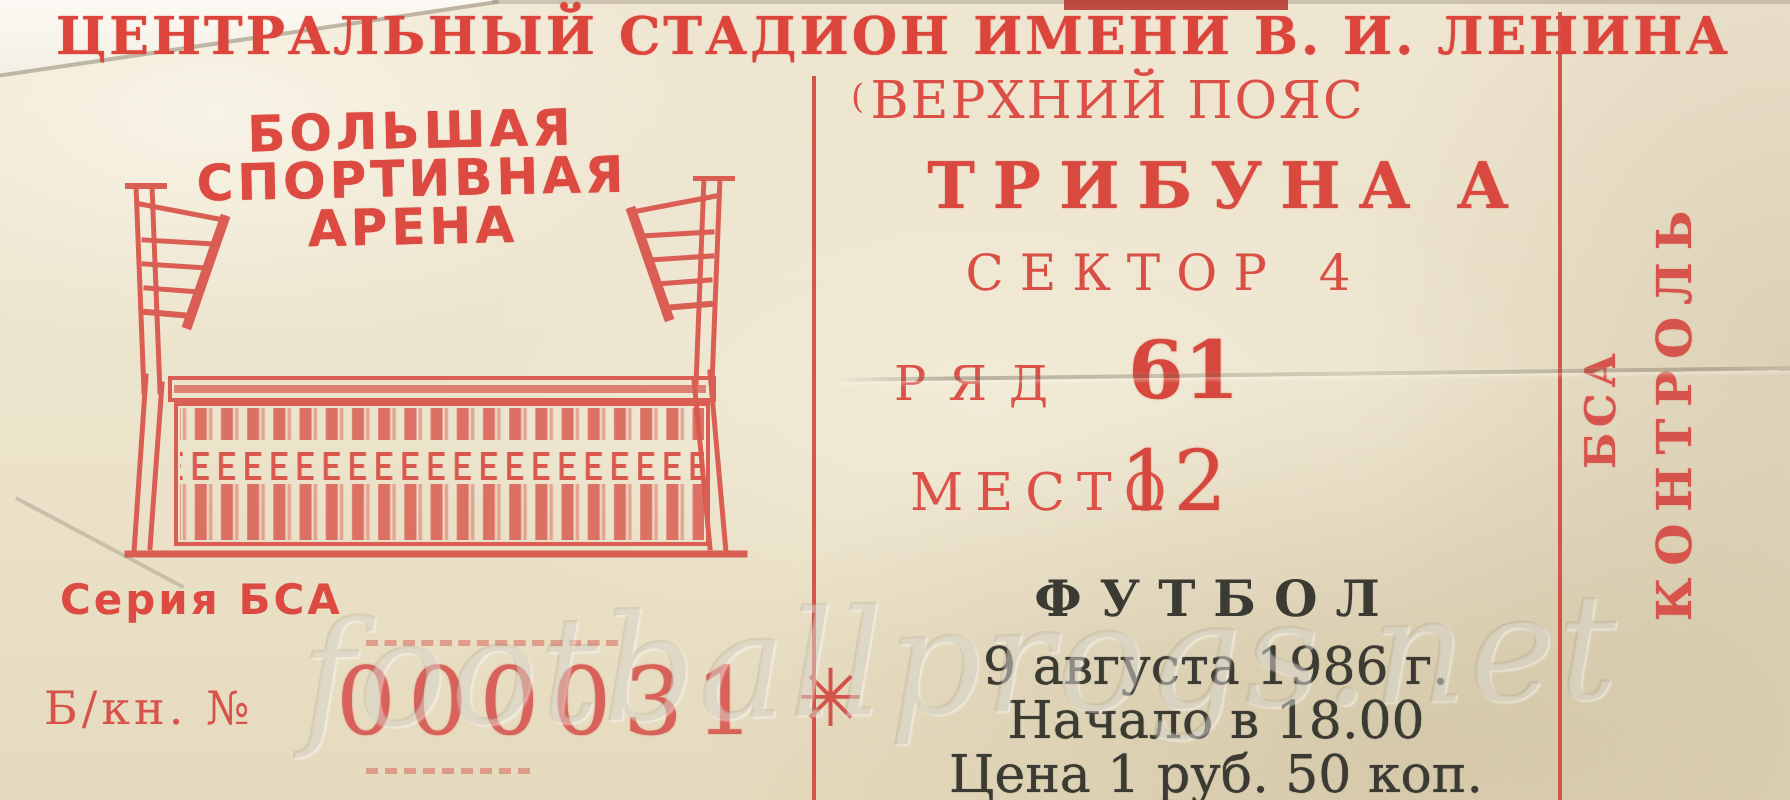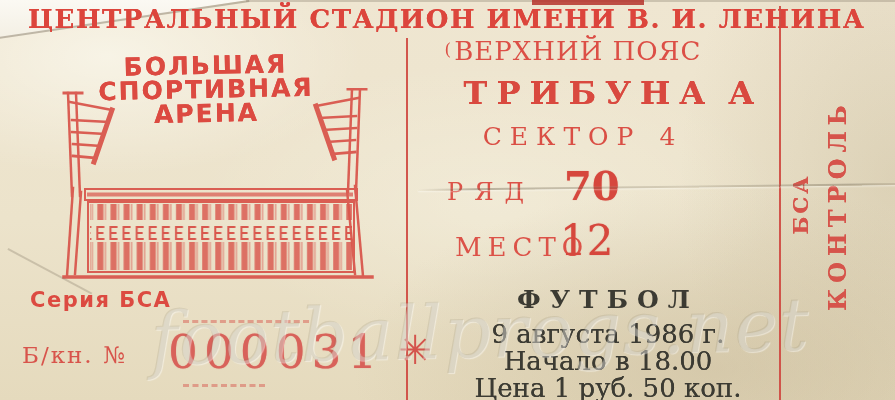--- a/index.html
+++ b/index.html
@@ -51,21 +51,21 @@
          color: #d8544b; }
   .numrow { left: 168px; top: 324px; white-space: nowrap; }
   .num { font-size: 47px; letter-spacing: 6px; color: #d8625a;
          text-shadow: 0 0 1px rgba(216,98,90,0.6); }
   .orn { font-family: "DejaVu Sans", sans-serif; font-size: 40px;
          color: #d4544c; margin-left: 10px; vertical-align: 4px; }
   .dash { height: 0; border-top: 3px dashed rgba(216,92,82,0.5); }
   .dash-top { left: 183px; top: 320px; width: 126px; }
   .dash-bot { left: 183px; top: 384px; width: 82px; }
   
-  .tier { left: 407px; top: 36px; width: 332px; text-align: center;
+  .tier { left: 388px; top: 36px; width: 332px; text-align: center;
           font-size: 26px; letter-spacing: 1px; color: #dc4f46; }
   .tier-mark { font-size: 17px; vertical-align: 5px; margin-right: 2px; }
   .stand { left: 407px; top: 74px; width: 413px; text-align: center;
            font-weight: bold; font-size: 32px; letter-spacing: 9px;
            color: #d9493f; text-shadow: 0 0 0.6px #d9493f; }
   .stand .val { margin-left: 14px; }
   .sector { left: 407px; top: 122px; width: 352px; text-align: center;
             font-size: 25px; letter-spacing: 8px; color: #da4f45; }
   .sector .val { margin-left: 18px; }
   .lbl-row { left: 447px; top: 178px; font-size: 24px; letter-spacing: 11px;
@@ -184,21 +184,21 @@
   <div class="abs tier">
     <span class="tier-mark">(</span><span>ВЕРХНИЙ ПОЯС</span>
   </div>
   <div class="abs stand">
     <span>ТРИБУНА</span><span class="val">А</span>
   </div>
   <div class="abs sector">
     <span>СЕКТОР</span><span class="val">4</span>
   </div>
   <div class="abs lbl-row">РЯД</div>
-  <div class="abs val-row">70</div>
+  <div class="abs val-row">61</div>
   <div class="abs lbl-seat">МЕСТО</div>
   <div class="abs val-seat">12</div>
 
   <div class="abs event">
     <div class="sport">ФУТБОЛ</div>
     <div class="evline">9 августа 1986 г.</div>
     <div class="evline">Начало в 18.00</div>
     <div class="evline">Цена 1 руб. 50 коп.</div>
   </div>
 

